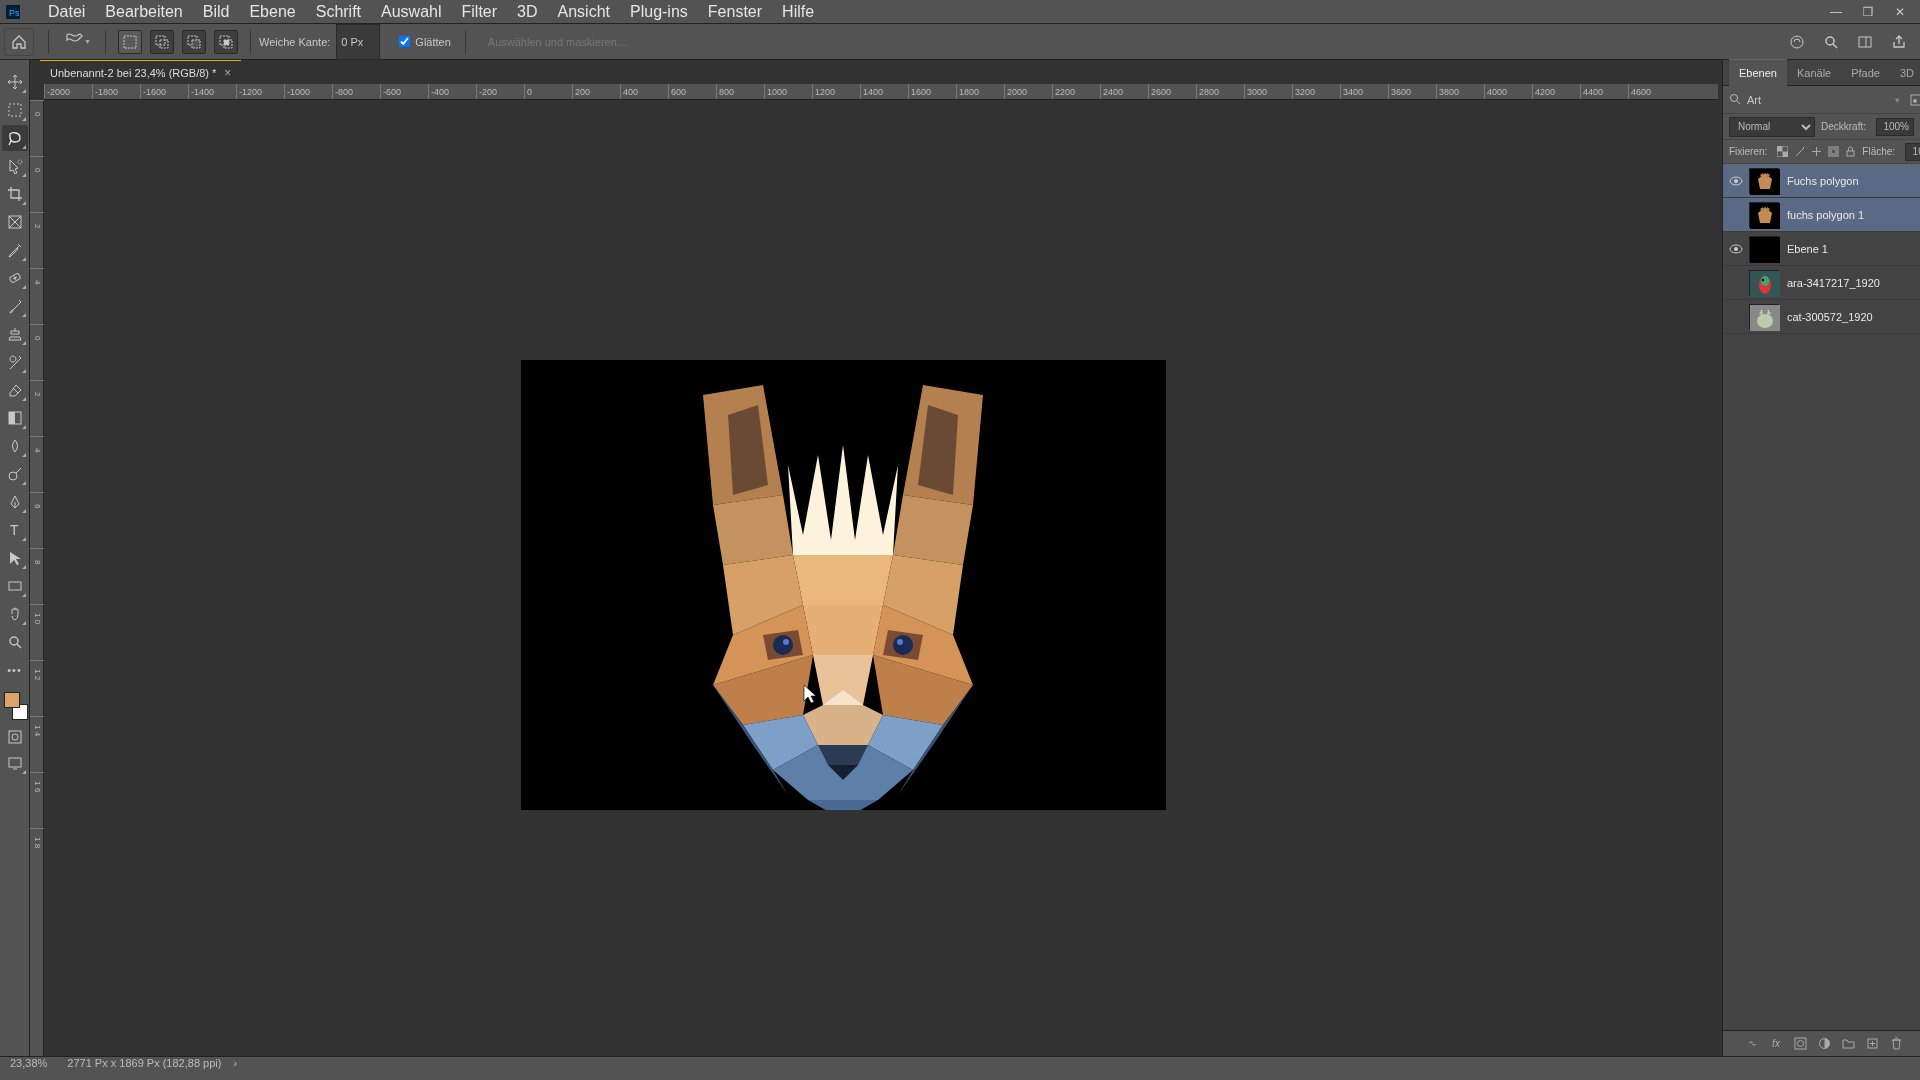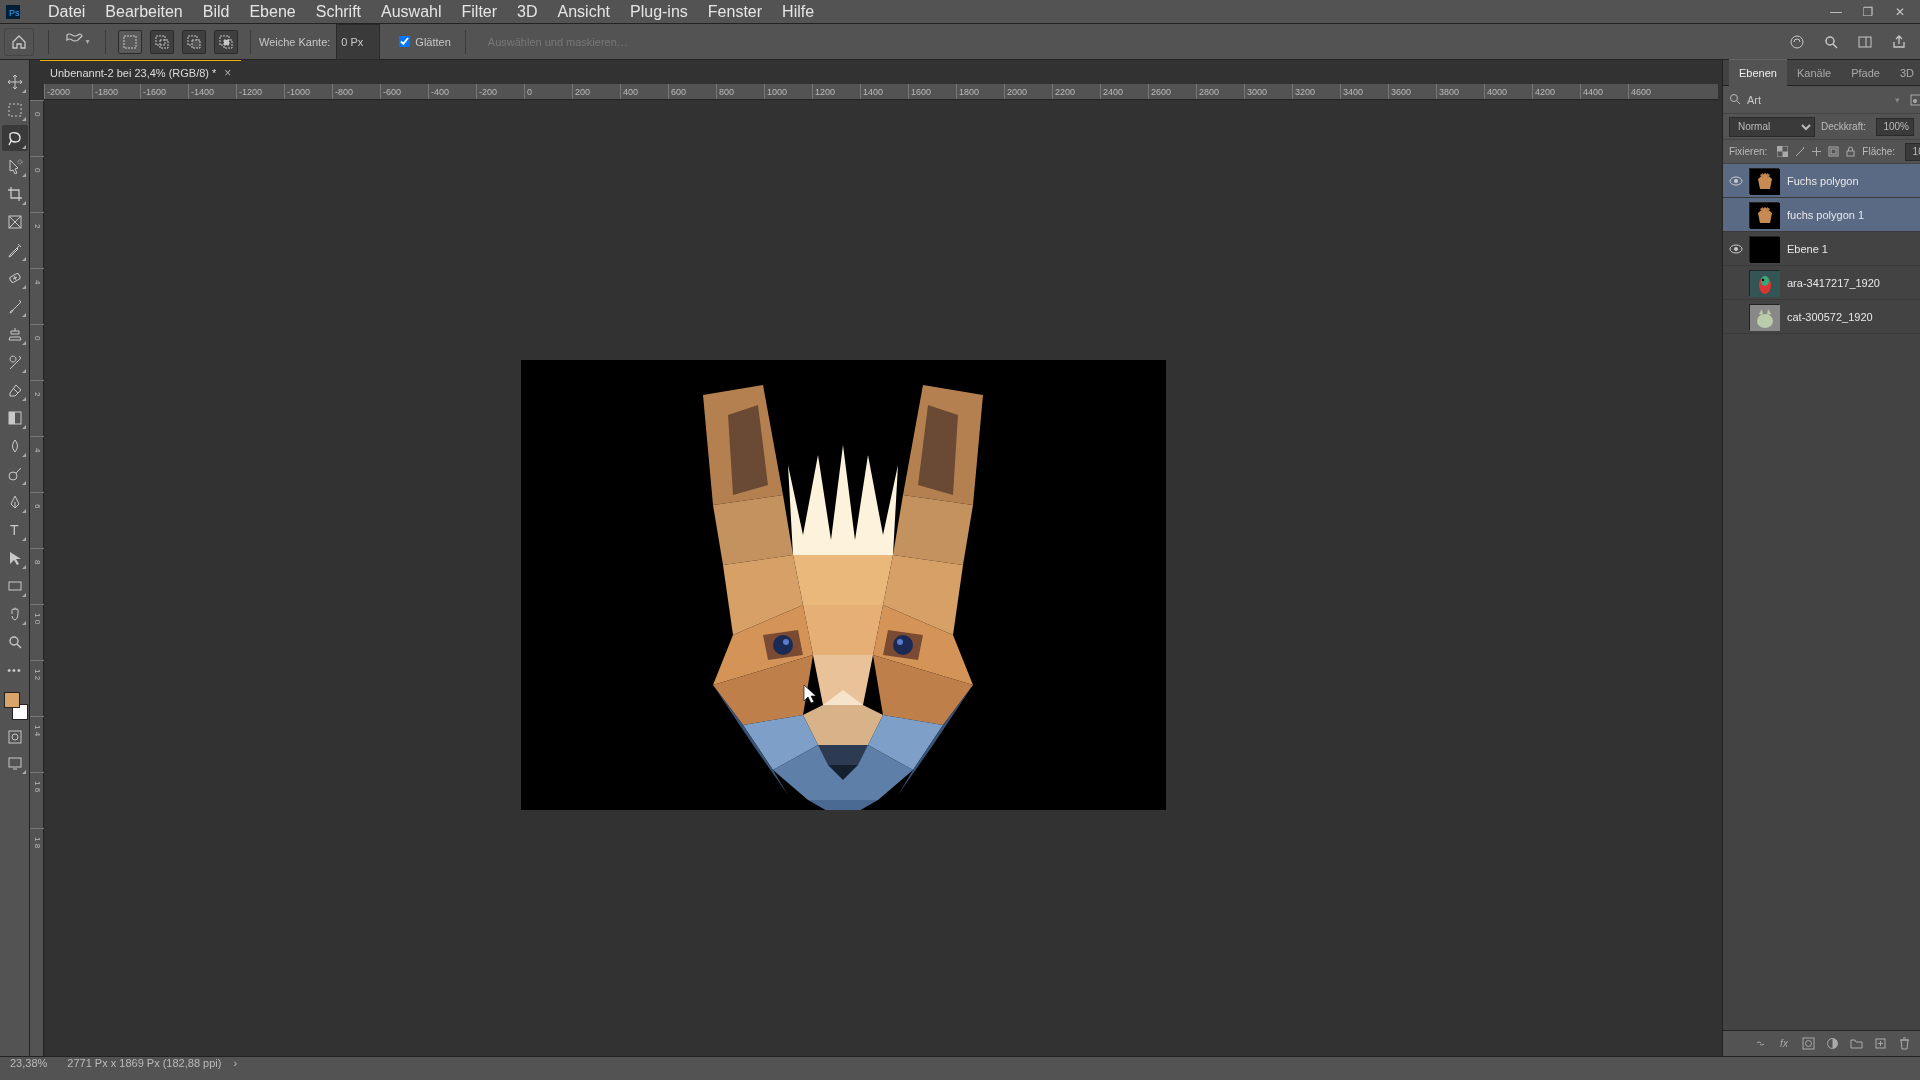--- a/index.html
+++ b/index.html
@@ -60,21 +60,21 @@
 .opa-val{width:38px;height:18px;background:#3a3a3a;border:1px solid #2a2a2a;font-size:10px;color:#bbb;text-align:right;padding-right:4px}
 .lock-row{height:24px;font-size:10px;color:#bbb}
 .lock-label{margin-right:4px}
 .lock-btn{width:16px;height:16px;display:flex;align-items:center;justify-content:center}
 .layers-list{flex:1;overflow:auto;background:#434343}
 .layer-item{height:34px;display:flex;align-items:center;border-bottom:1px solid #3a3a3a;padding:0 4px}
 .layer-item.selected{background:#5a6a84}
 .vis-toggle{width:18px;height:18px;display:flex;align-items:center;justify-content:center;margin-right:4px}
 .layer-thumb{width:30px;height:26px;border:1px solid #222;margin-right:8px;flex-shrink:0}
 .layer-name{font-size:11px;color:#e8e8e8}
-.panel-footer{height:26px;border-top:1px solid #222;display:flex;align-items:center;justify-content:flex-end;padding:0 8px;gap:8px}
+.panel-footer{height:26px;border-top:1px solid #222;display:flex;align-items:center;justify-content:flex-end;padding:0 16px;gap:8px}
 .pf-btn{width:16px;height:16px;display:flex;align-items:center;justify-content:center}
 
 #statusbar{position:absolute;left:0;right:0;bottom:0;height:24px;background:#535353;border-top:1px solid #222;display:flex;align-items:flex-start;padding:0 10px;font-size:11px;color:#bbb}
 #statusbar .stat-zoom{margin-right:20px}
 #statusbar .stat-chevron{margin-left:12px;font-size:11px}
 svg{display:block}
 </style>
 </head>
 <body>
 

